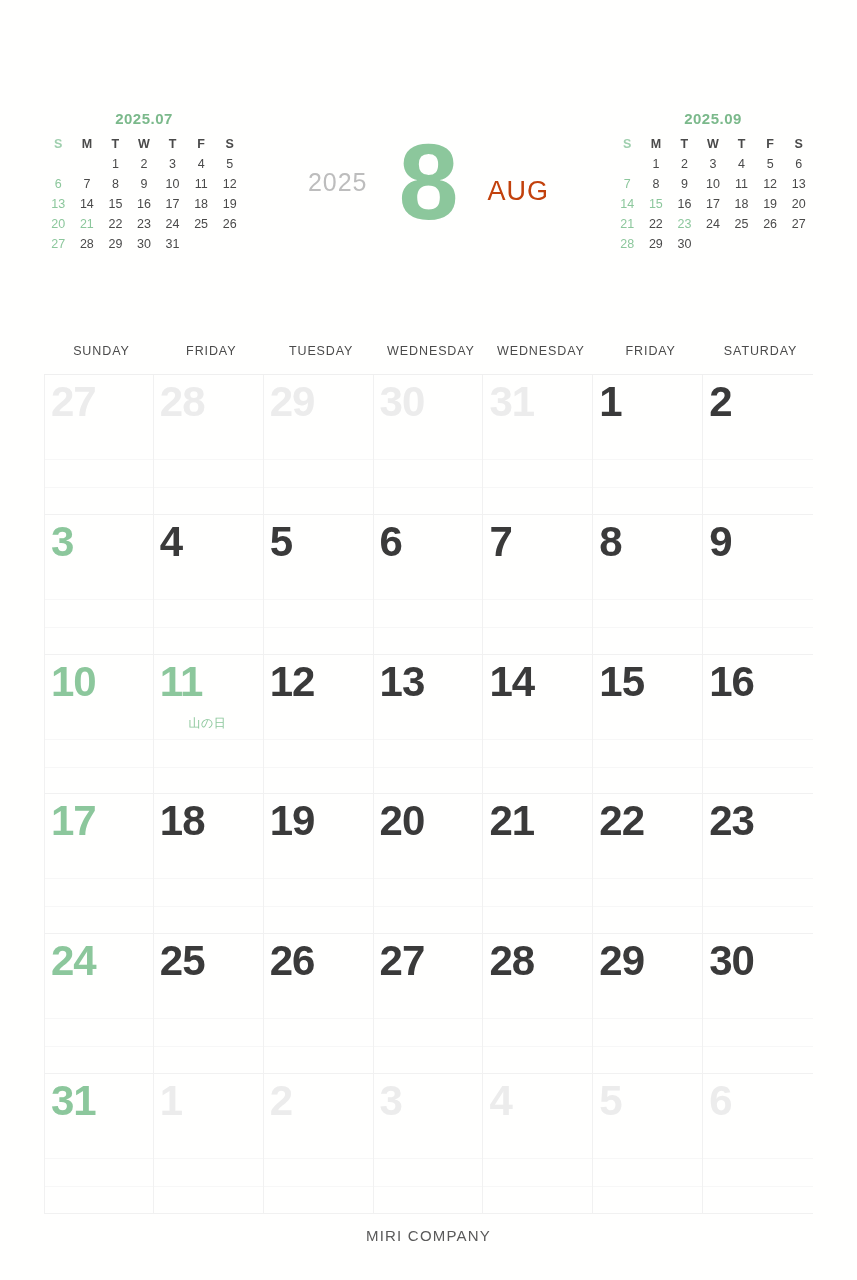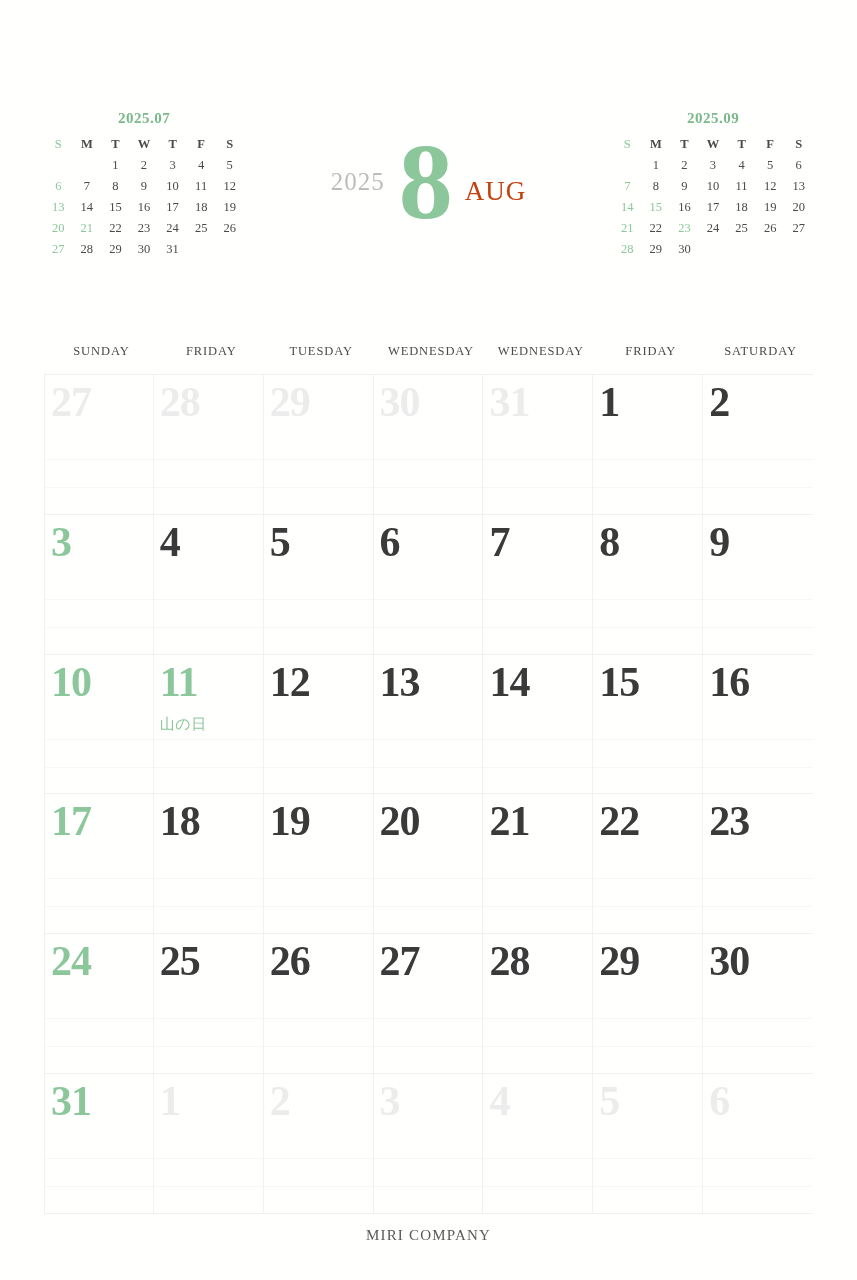--- a/index.html
+++ b/index.html
@@ -7,21 +7,20 @@
     width: 857px; height: 1280px;
     background: #ffffff;
     font-family: "Liberation Sans", sans-serif;
     color: #3a3a3a;
   }
   .page {
     position: relative;
     width: 857px; height: 1280px;
     background: #fffffe;
     overflow: hidden;
-    font-family: Liberation Serif, serif;
   }
 
   
   .header {
     position: absolute;
     top: 110px; left: 0; right: 0;
     height: 190px;
     display: flex;
     align-items: flex-start;
     justify-content: space-between;
@@ -48,21 +47,21 @@
   .mini-grid .dow { font-weight: bold; color: #4a4a4a; }
   .mini-grid .dow.sun { color: #9fcfae; }
   .mini-grid .dow.sat { color: #4a4a4a; }
   .mini-grid .d.hol { color: #8cc79c; }
   .mini-grid .d.empty { color: transparent; }
 
   .center-title {
     display: flex;
     align-items: center;
     justify-content: center;
-    gap: 14px;
+    gap: 31px;
     flex: 0 0 auto;
     padding-top: 28px;
   }
   .center-title .year {
     font-size: 25px;
     color: #bdbdbd;
     letter-spacing: 1px;
     font-weight: normal;
   }
   .center-title .bignum {
@@ -116,23 +115,24 @@
     line-height: 1;
     font-weight: bold;
     color: #3a3a3a;
     letter-spacing: -1px;
   }
   .cell.sun .num { color: #8cc79c; }
   .cell.hol .num { color: #8cc79c; }
   .cell.out .num { color: #ececec; }
   .cell .note {
     margin-top: 12px;
-    font-size: 15px;
+    font-size: 12px;
     color: #8cc79c;
     letter-spacing: 0.5px;
+    text-align: center;
   }
   .rule {
     position: absolute;
     left: 0; right: 0;
     height: 1px;
     background: #f7f7f7;
   }
   .rule.r1 { top: 84px; }
   .rule.r2 { top: 112px; }
 

